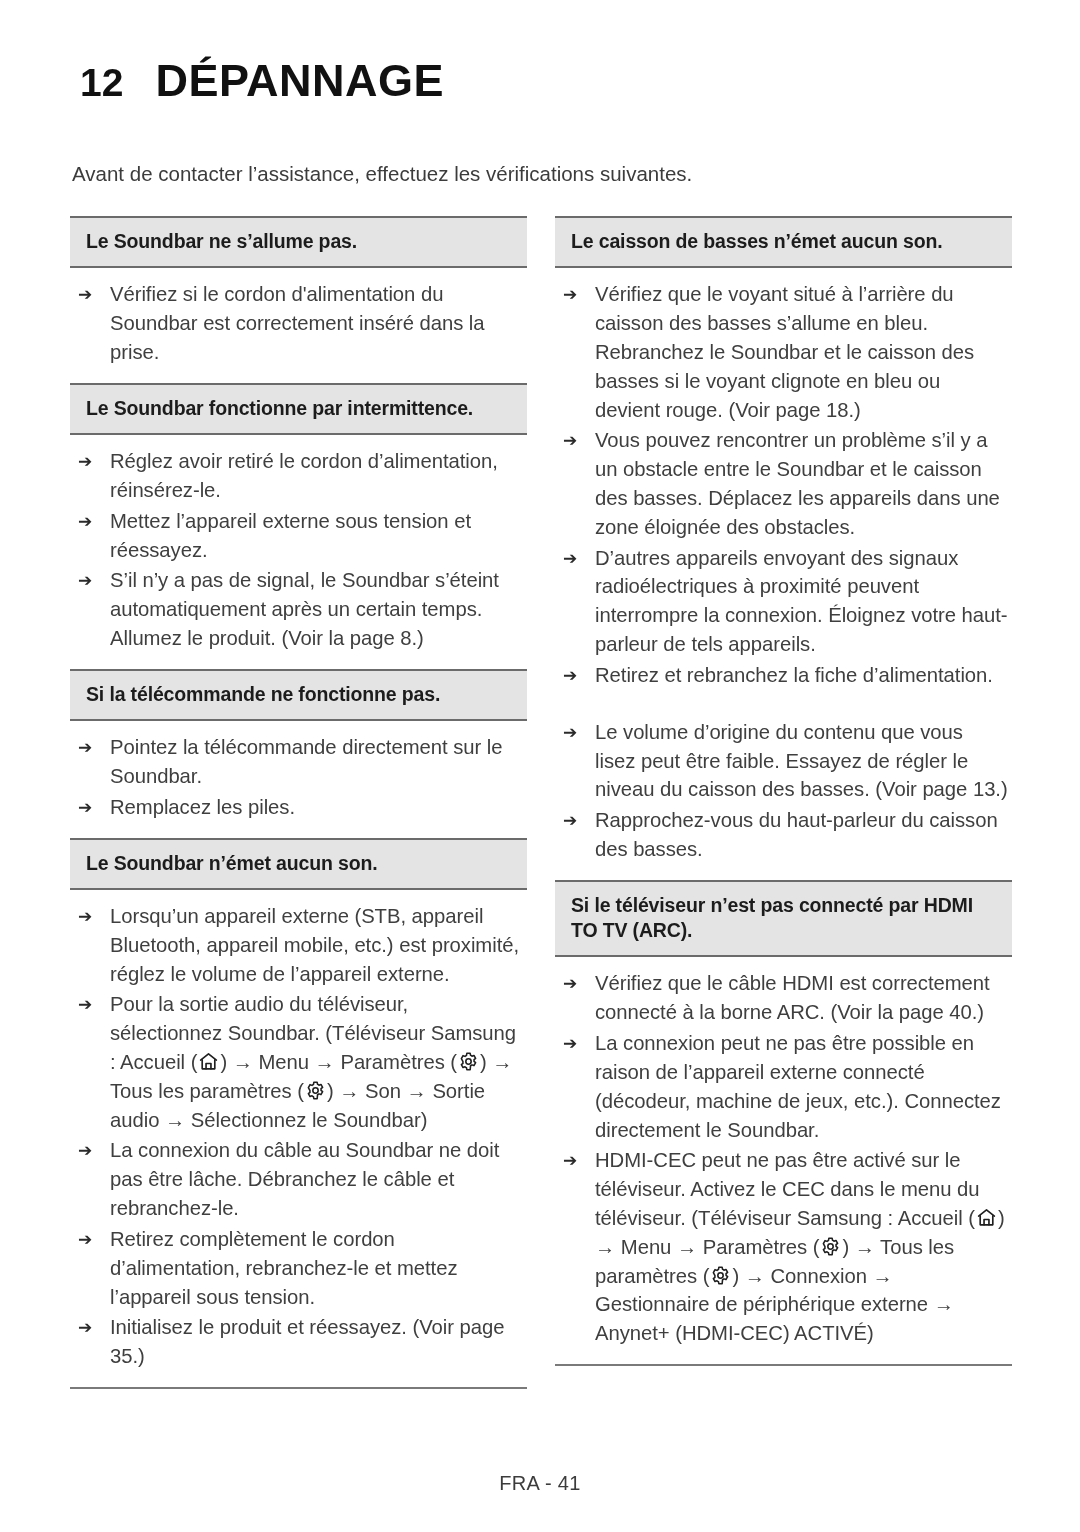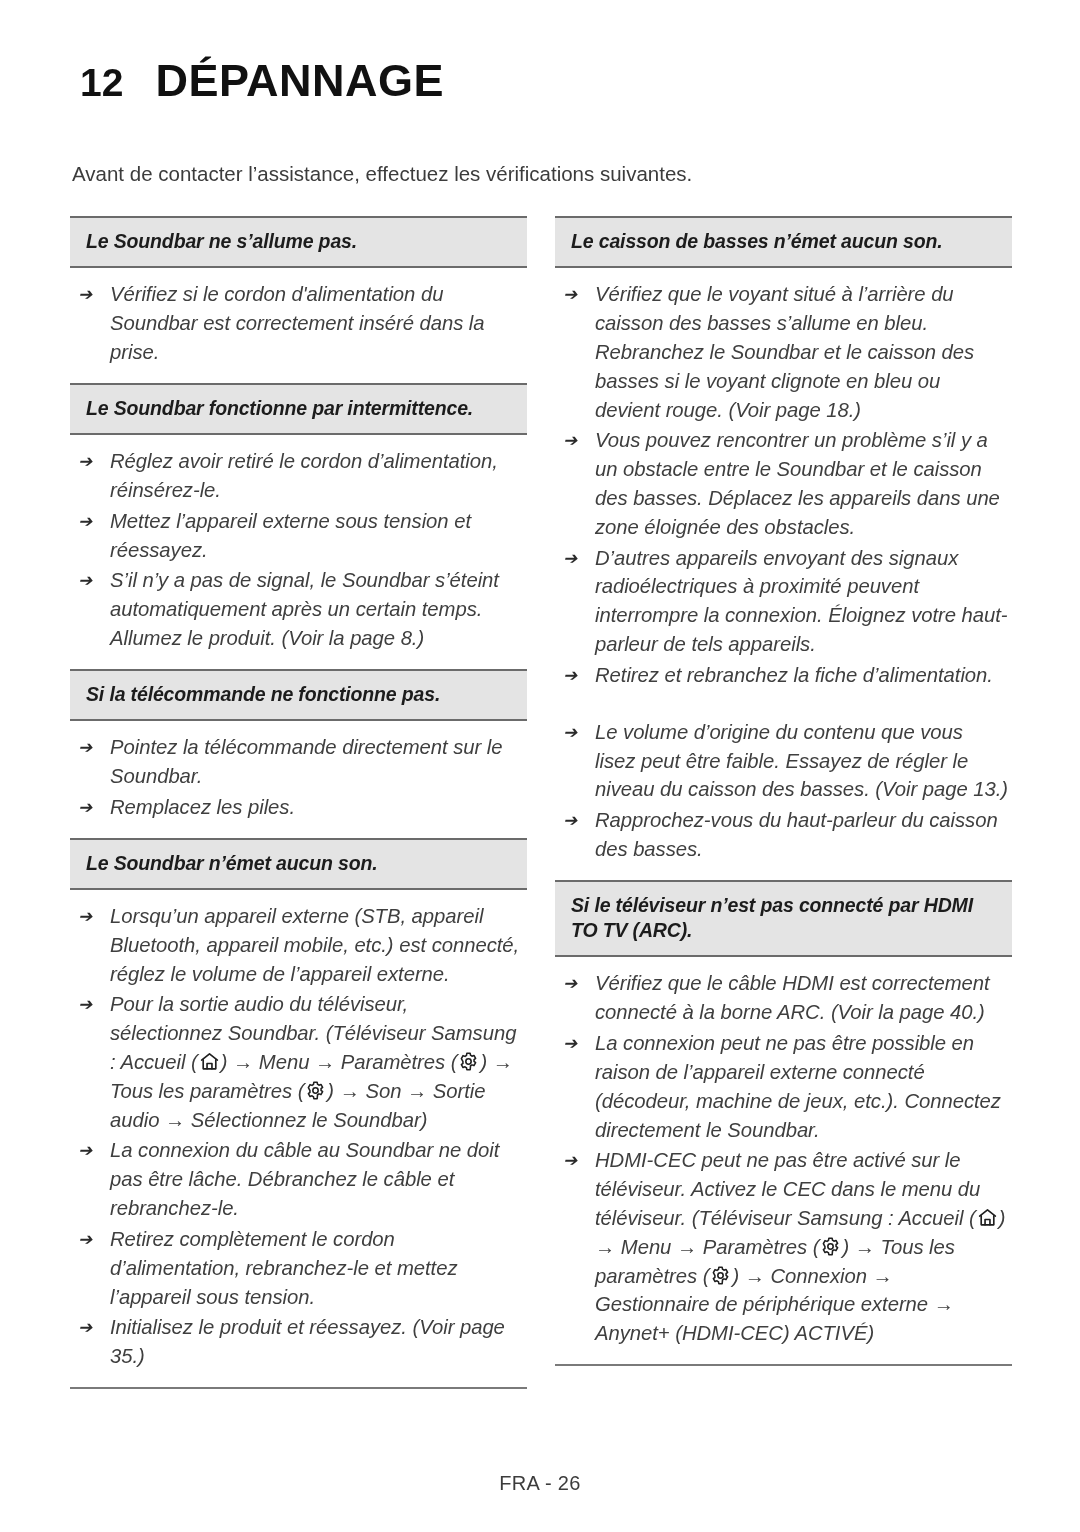--- a/index.html
+++ b/index.html
@@ -64,21 +64,20 @@
     width: 1080px;
     display: flex;
     gap: 28px;
     padding: 0 70px;
     box-sizing: border-box;
     align-items: flex-start;
   }
   .col {
     width: 457px;
     flex: 0 0 457px;
-    font-style: italic;
   }
 
   
   .section { width: 100%; }
 
   .sec-head {
     background: #e4e4e4;
     border-top: 2.5px solid #6b6b6b;
     border-bottom: 2.5px solid #6b6b6b;
     padding: 11px 16px 12px 16px;
@@ -185,21 +184,21 @@
             <ul class="bullets">
               <li>Pointez la télécommande directement sur le Soundbar.</li>
               <li>Remplacez les piles.</li>
             </ul>
           </div>
         </div>
         <div class="section">
           <div class="sec-head">Le Soundbar n’émet aucun son.</div>
           <div class="sec-body">
             <ul class="bullets">
-              <li>Lorsqu’un appareil externe (STB, appareil Bluetooth, appareil mobile, etc.) est connecté, réglez le volume de l’appareil externe.</li>
+              <li>Lorsqu’un appareil externe (STB, appareil Bluetooth, appareil mobile, etc.) est proximité, réglez le volume de l’appareil externe.</li>
               <li>Pour la sortie audio du téléviseur, sélectionnez Soundbar. (Téléviseur Samsung : Accueil (<span class="ico"><svg viewBox="0 0 24 24" fill="none" stroke="#1f1f1f" stroke-width="1.9" stroke-linejoin="round" stroke-linecap="round">
                     <path d="M3 10.4 12 3.2l9 7.2"></path>
                     <path d="M4.8 10.2V20.4h14.4V10.2"></path>
                     <path d="M9.2 20.4v-6.1h5.6v6.1"></path>
                   </svg></span>) → Menu → Paramètres (<span class="ico"><svg viewBox="0 0 24 24" fill="none" stroke="#1f1f1f" stroke-width="1.8" stroke-linejoin="round" stroke-linecap="round">
                     <path d="M10.1 2.6h3.8l.45 2.35a7 7 0 0 1 1.62.94l2.26-.8 1.9 3.29-1.8 1.56a7 7 0 0 1 0 1.87l1.8 1.56-1.9 3.29-2.26-.8a7 7 0 0 1-1.62.94L13.9 21.4h-3.8l-.45-2.35a7 7 0 0 1-1.62-.94l-2.26.8-1.9-3.29 1.8-1.56a7 7 0 0 1 0-1.87L3.87 8.63l1.9-3.29 2.26.8a7 7 0 0 1 1.62-.94Z"></path>
                     <circle cx="12" cy="12" r="3.05"></circle>
                   </svg></span>) → Tous les paramètres (<span class="ico"><svg viewBox="0 0 24 24" fill="none" stroke="#1f1f1f" stroke-width="1.8" stroke-linejoin="round" stroke-linecap="round">
                     <path d="M10.1 2.6h3.8l.45 2.35a7 7 0 0 1 1.62.94l2.26-.8 1.9 3.29-1.8 1.56a7 7 0 0 1 0 1.87l1.8 1.56-1.9 3.29-2.26-.8a7 7 0 0 1-1.62.94L13.9 21.4h-3.8l-.45-2.35a7 7 0 0 1-1.62-.94l-2.26.8-1.9-3.29 1.8-1.56a7 7 0 0 1 0-1.87L3.87 8.63l1.9-3.29 2.26.8a7 7 0 0 1 1.62-.94Z"></path>
                     <circle cx="12" cy="12" r="3.05"></circle>
@@ -252,15 +251,15 @@
                     <path d="M10.1 2.6h3.8l.45 2.35a7 7 0 0 1 1.62.94l2.26-.8 1.9 3.29-1.8 1.56a7 7 0 0 1 0 1.87l1.8 1.56-1.9 3.29-2.26-.8a7 7 0 0 1-1.62.94L13.9 21.4h-3.8l-.45-2.35a7 7 0 0 1-1.62-.94l-2.26.8-1.9-3.29 1.8-1.56a7 7 0 0 1 0-1.87L3.87 8.63l1.9-3.29 2.26.8a7 7 0 0 1 1.62-.94Z"></path>
                     <circle cx="12" cy="12" r="3.05"></circle>
                   </svg></span>) → Connexion → Gestionnaire de périphérique externe → Anynet+ (HDMI-CEC) ACTIVÉ)</li>
             </ul>
           </div>
         </div>
         <div class="col-end-rule"></div>
       </div>
   </div>
 
-  <div class="footer">FRA - 26</div>
+  <div class="footer">FRA - 41</div>
 
 </div>
 
 </body></html>

